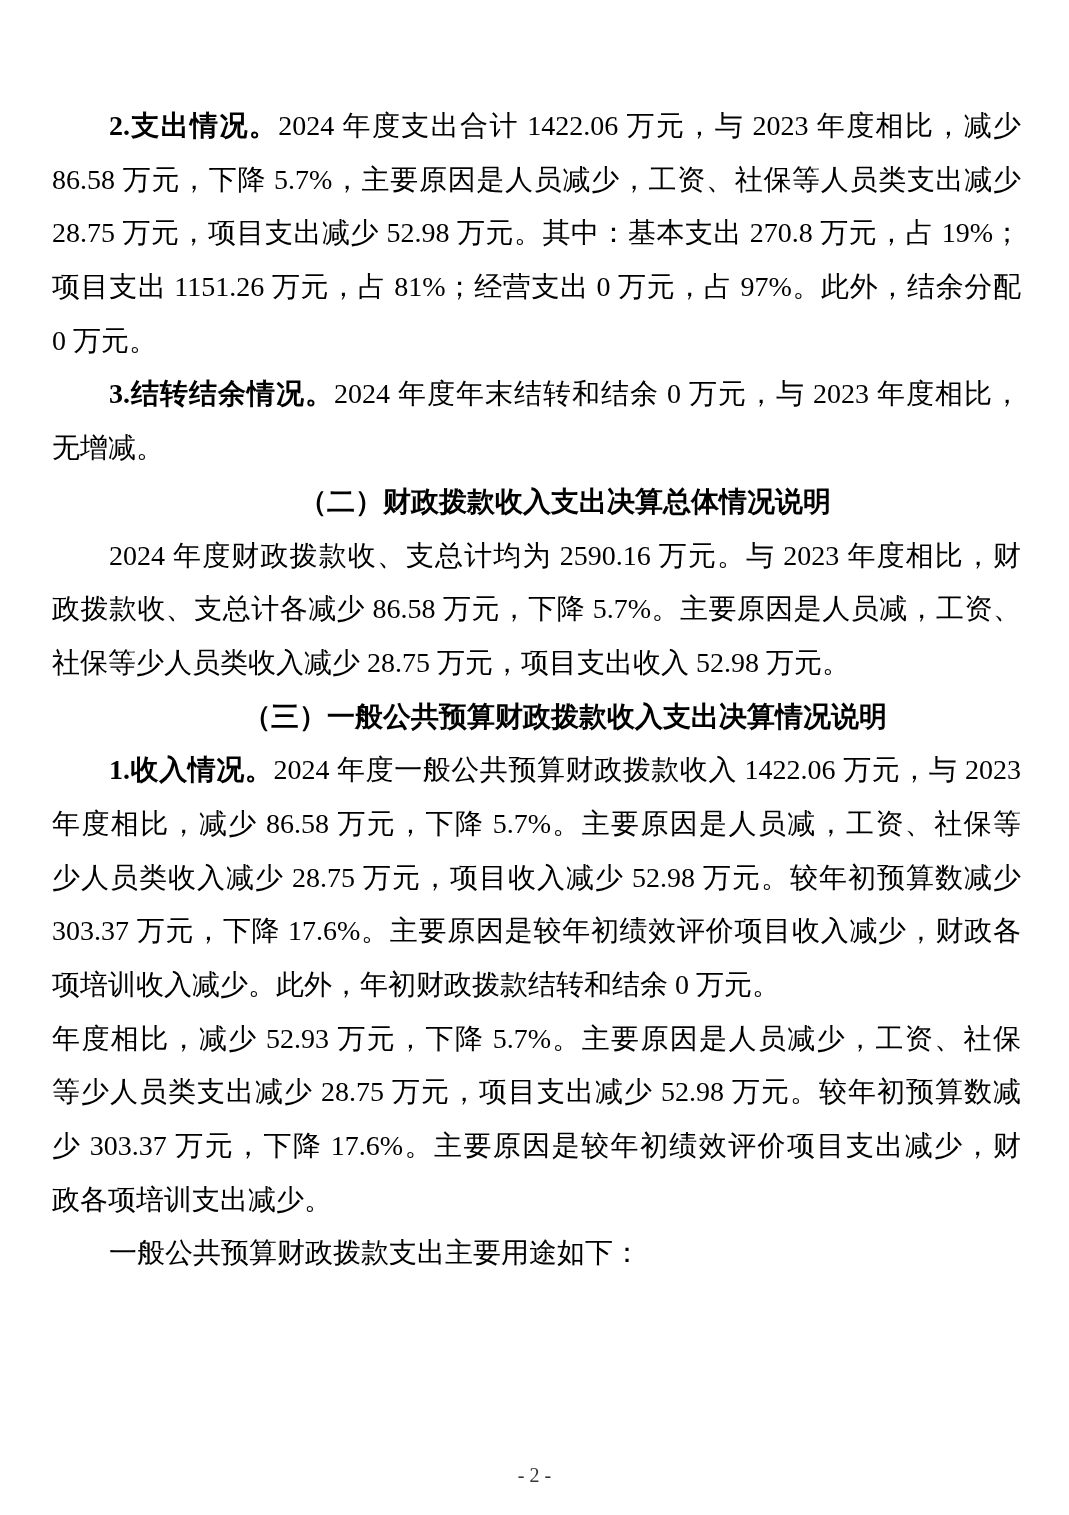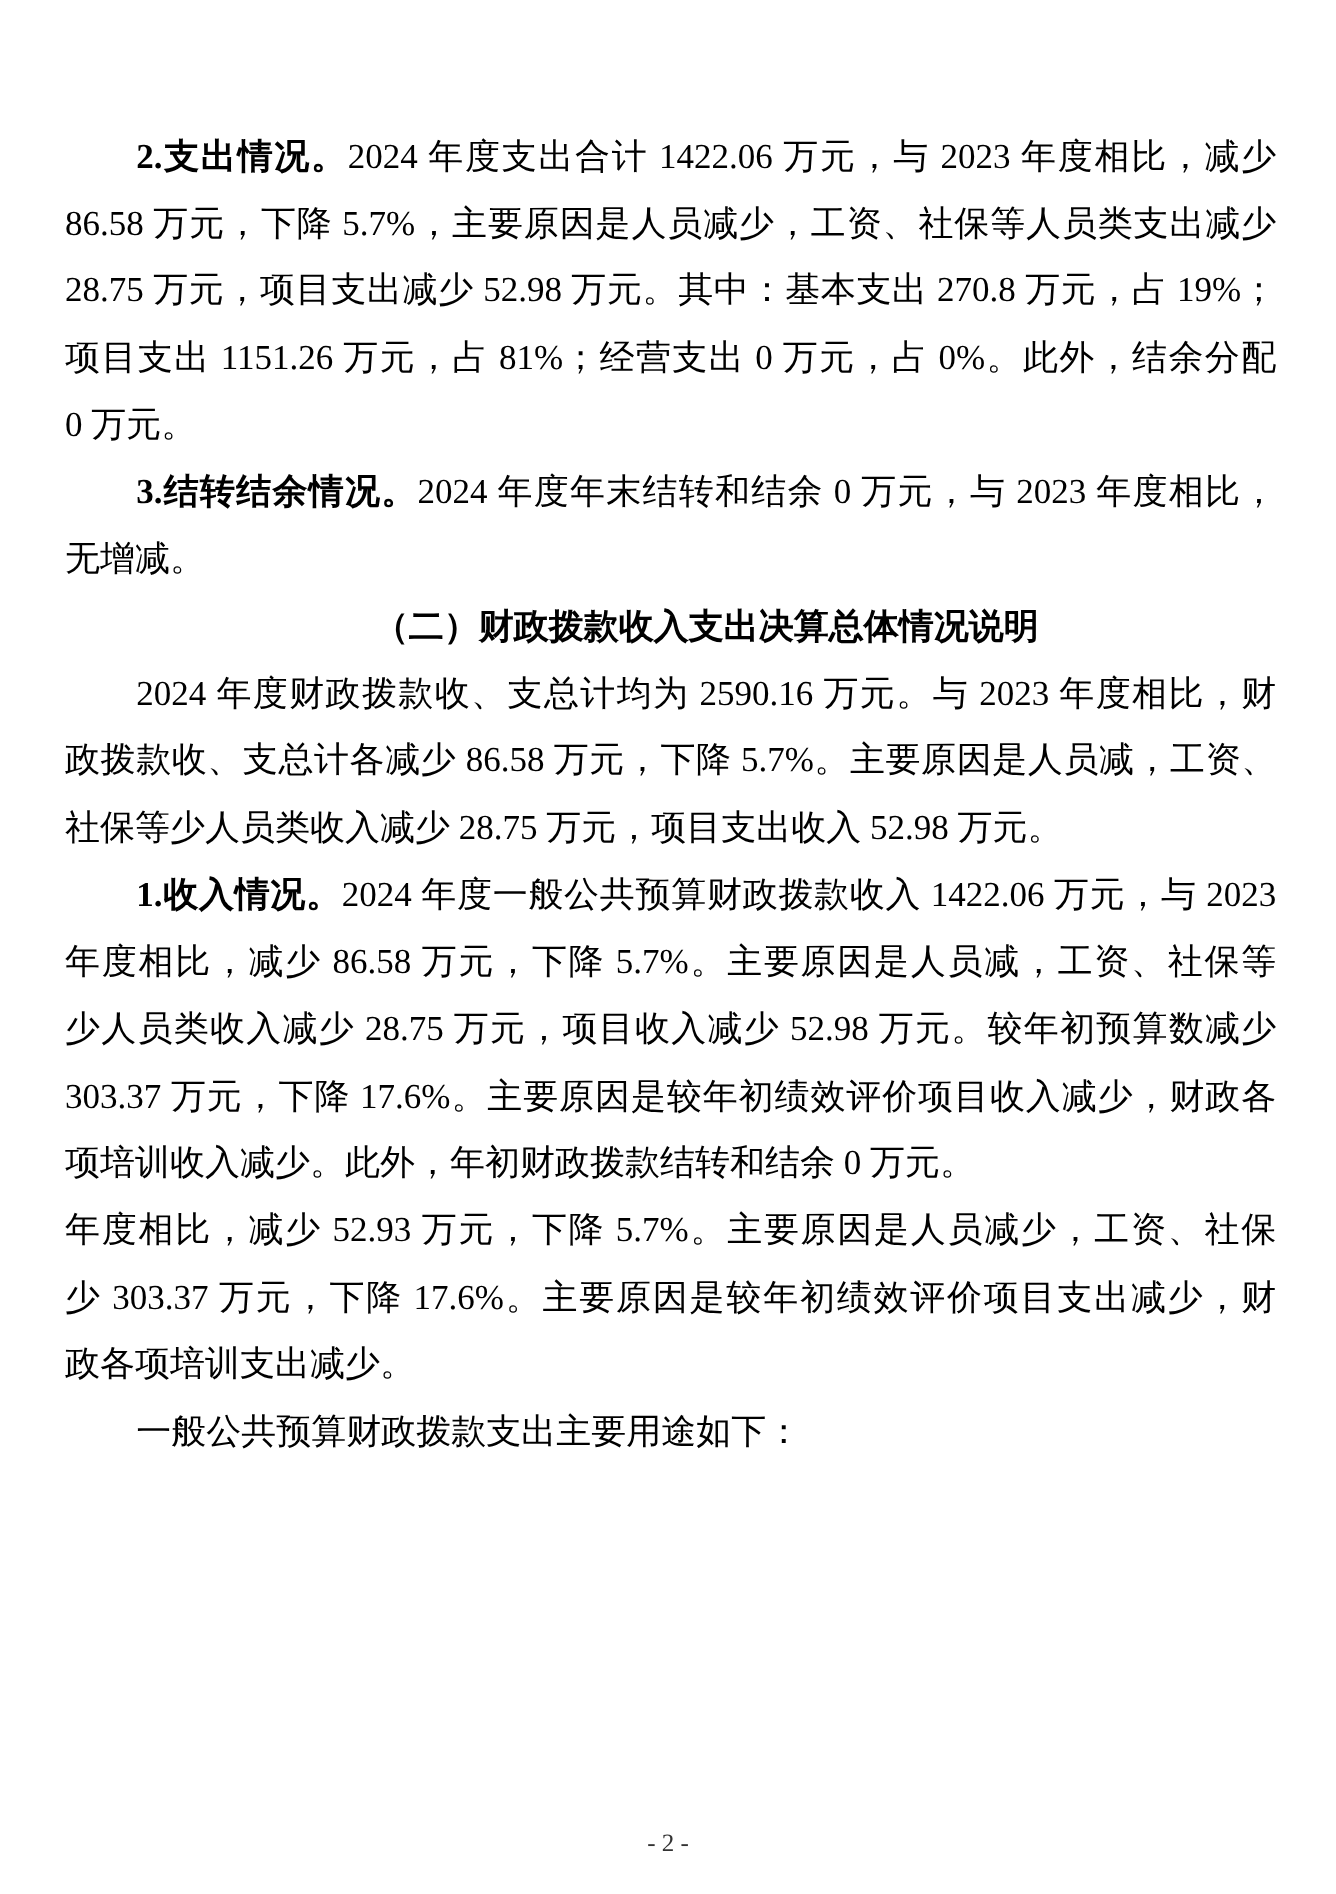--- a/index.html
+++ b/index.html
@@ -57,44 +57,48 @@
 </style>
 </head>
 <body>
 
 <div class="page">
   <main class="content">
       <div class="paragraph">
         <div class="line fill indent"><span class="lead-bold">2.支出情况。</span>2024 年度支出合计 1422.06 万元，与 2023 年度相比，减少</div>
         <div class="line fill">86.58 万元，下降 5.7%，主要原因是人员减少，工资、社保等人员类支出减少</div>
         <div class="line fill">28.75 万元，项目支出减少 52.98 万元。其中：基本支出 270.8 万元，占 19%；</div>
-        <div class="line fill">项目支出 1151.26 万元，占 81%；经营支出 0 万元，占 0%。此外，结余分配</div>
+        <div class="line fill">项目支出 1151.26 万元，占 81%；经营支出 0 万元，占 97%。此外，结余分配</div>
         <div class="line">0 万元。</div>
       </div>
       <div class="paragraph">
         <div class="line fill indent"><span class="lead-bold">3.结转结余情况。</span>2024 年度年末结转和结余 0 万元，与 2023 年度相比，</div>
         <div class="line">无增减。</div>
       </div>
       <div class="paragraph heading">
         <div class="line indent">（二）财政拨款收入支出决算总体情况说明</div>
       </div>
       <div class="paragraph">
         <div class="line fill indent">2024 年度财政拨款收、支总计均为 2590.16 万元。与 2023 年度相比，财</div>
         <div class="line fill">政拨款收、支总计各减少 86.58 万元，下降 5.7%。主要原因是人员减，工资、</div>
         <div class="line">社保等少人员类收入减少 28.75 万元，项目支出收入 52.98 万元。</div>
       </div>
+      <div class="paragraph heading">
+        <div class="line indent">（三）一般公共预算财政拨款收入支出决算情况说明</div>
+      </div>
       <div class="paragraph">
         <div class="line fill indent"><span class="lead-bold">1.收入情况。</span>2024 年度一般公共预算财政拨款收入 1422.06 万元，与 2023</div>
         <div class="line fill">年度相比，减少 86.58 万元，下降 5.7%。主要原因是人员减，工资、社保等</div>
         <div class="line fill">少人员类收入减少 28.75 万元，项目收入减少 52.98 万元。较年初预算数减少</div>
         <div class="line fill">303.37 万元，下降 17.6%。主要原因是较年初绩效评价项目收入减少，财政各</div>
         <div class="line">项培训收入减少。此外，年初财政拨款结转和结余 0 万元。</div>
       </div>
       <div class="paragraph">
         <div class="line fill">年度相比，减少 52.93 万元，下降 5.7%。主要原因是人员减少，工资、社保</div>
+        <div class="line fill">等少人员类支出减少 28.75 万元，项目支出减少 52.98 万元。较年初预算数减</div>
         <div class="line fill">少 303.37 万元，下降 17.6%。主要原因是较年初绩效评价项目支出减少，财</div>
         <div class="line">政各项培训支出减少。</div>
       </div>
       <div class="paragraph">
         <div class="line indent">一般公共预算财政拨款支出主要用途如下：</div>
       </div>
     </main>
   <footer class="page-footer">
     <span>- 2 -</span>
   </footer>

